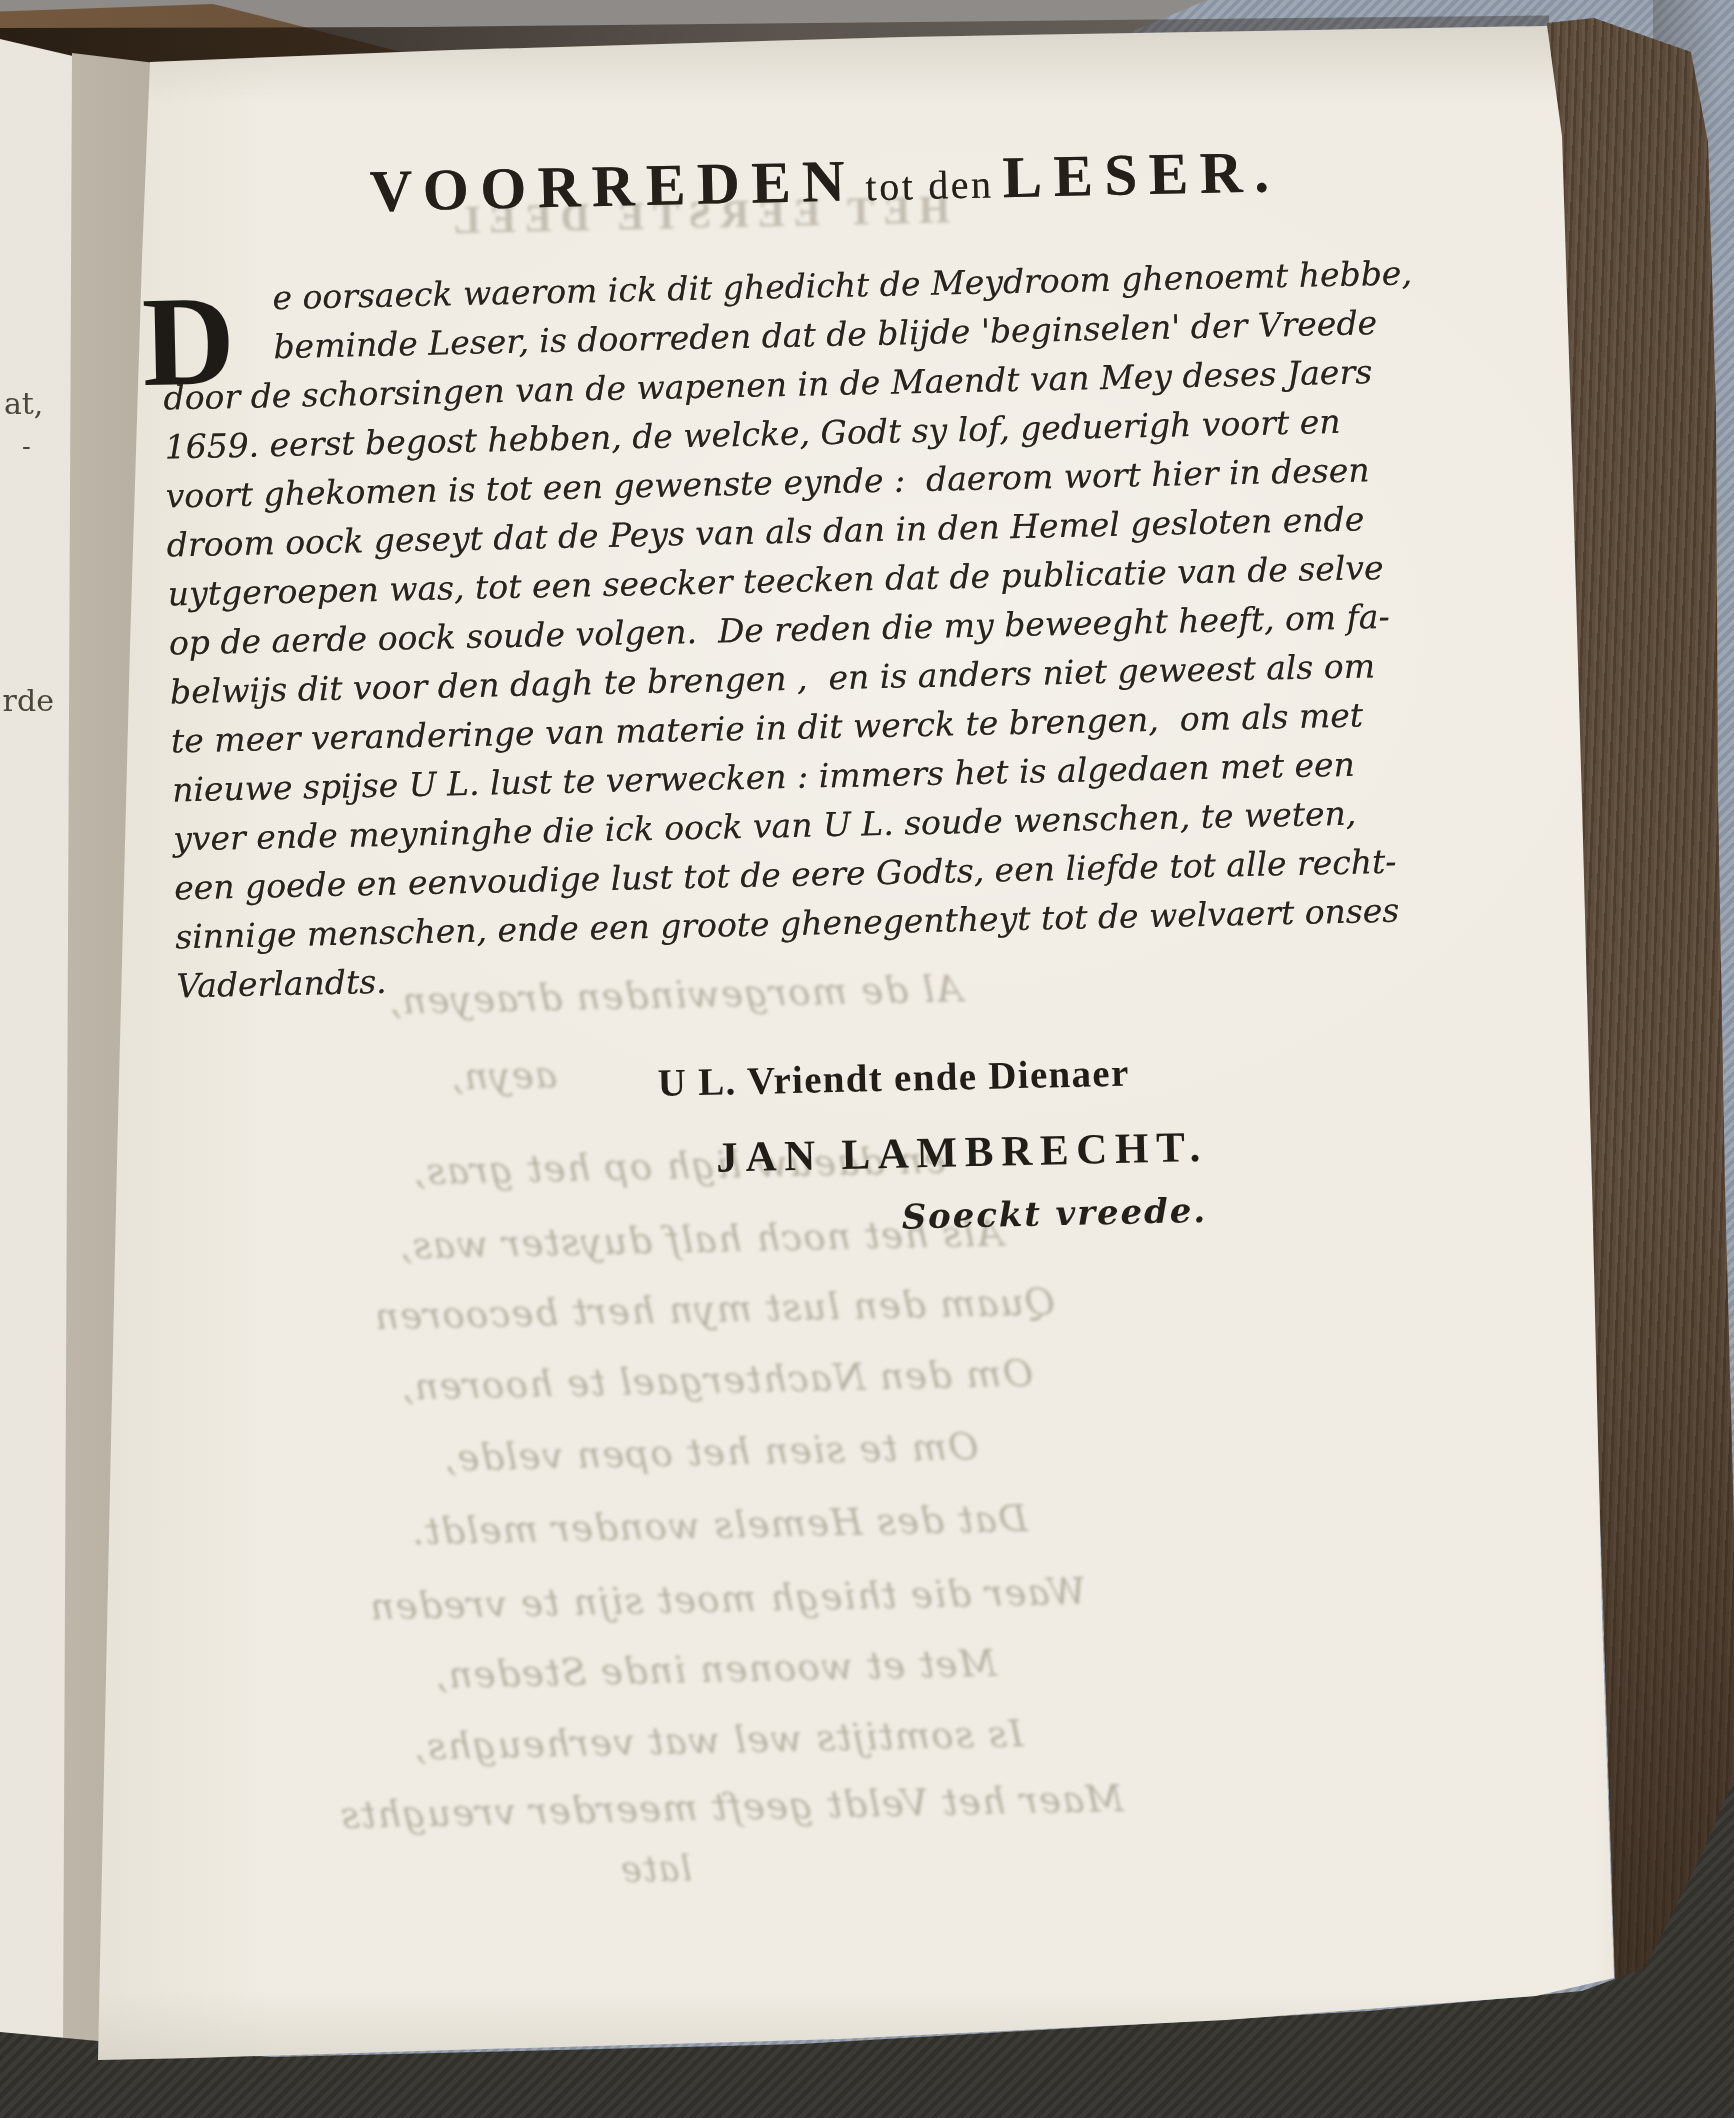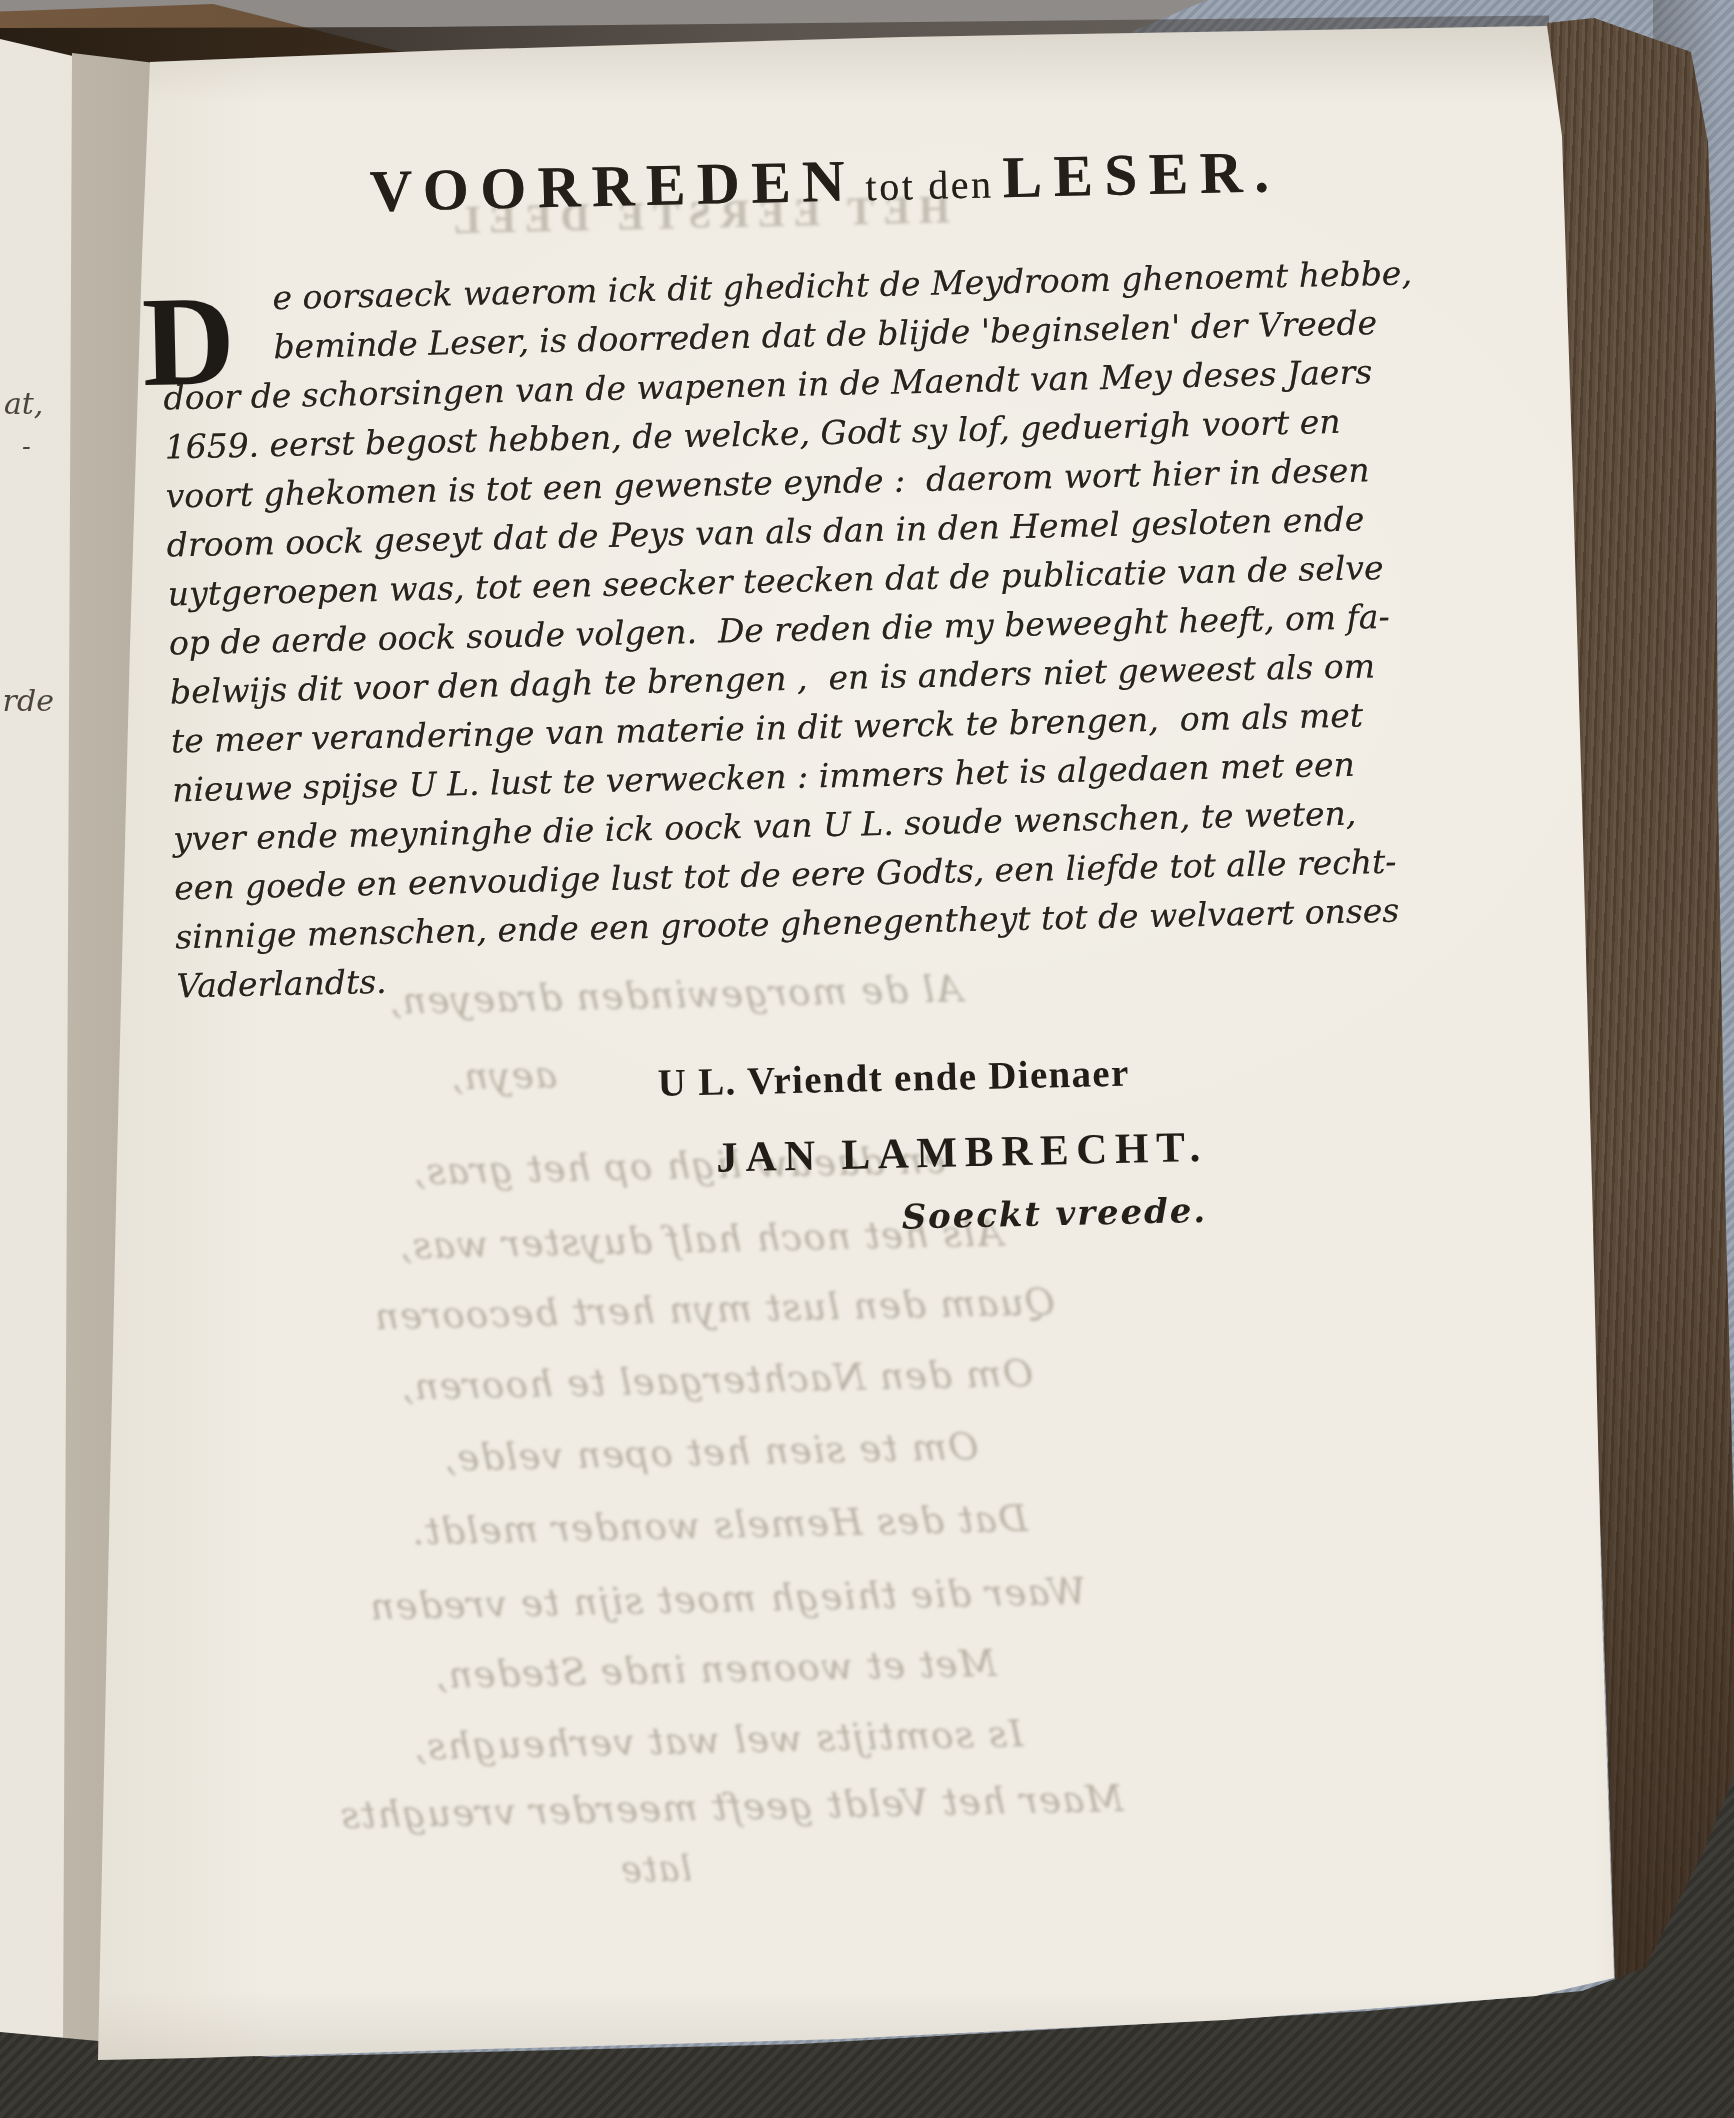--- a/index.html
+++ b/index.html
@@ -21,21 +21,21 @@
     clip-path:polygon(0 11.6px,213px 3.9px,429px 59px,271px 79px,77px 72px,0 50px);
     background:linear-gradient(100deg,#74593f,#4a3827 70%);}
   .top-dark{inset:0;
     clip-path:polygon(0 28px,420px 27px,1549px 15.5px,1549px 32px,420px 53px,0 76px);
     background:linear-gradient(90deg,rgba(28,20,12,.85),rgba(40,30,20,.5) 45%,rgba(40,30,20,.3));}
 
   
   .left-page{inset:0;
     clip-path:polygon(0 39px,77px 57px,72px 2040px,0 2058px);
     background:linear-gradient(90deg,#eae6dd 0%,#e5e0d6 60%,#d2cbbd 85%,#b0a797 100%);}
-  .frag{position:absolute;font-style:italic;color:rgba(46,40,30,.85);
+  .frag{position:absolute;color:rgba(46,40,30,.85);
         filter:blur(0.4px);font-size:30px;}
   .frag.f1{left:3.9px;top:386px;}
   .frag.f2{left:22px;top:431px;font-size:26px;}
   .frag.f3{left:2.6px;top:683px;}
 
   .gutter{inset:0;
     clip-path:polygon(72px 53px,155px 63px,101px 2063px,63px 2041px);
     background:linear-gradient(90deg,#c3bcae 0%,#847c6d 45%,#a49c8d 75%,#cfc8ba 100%);}
 
   

